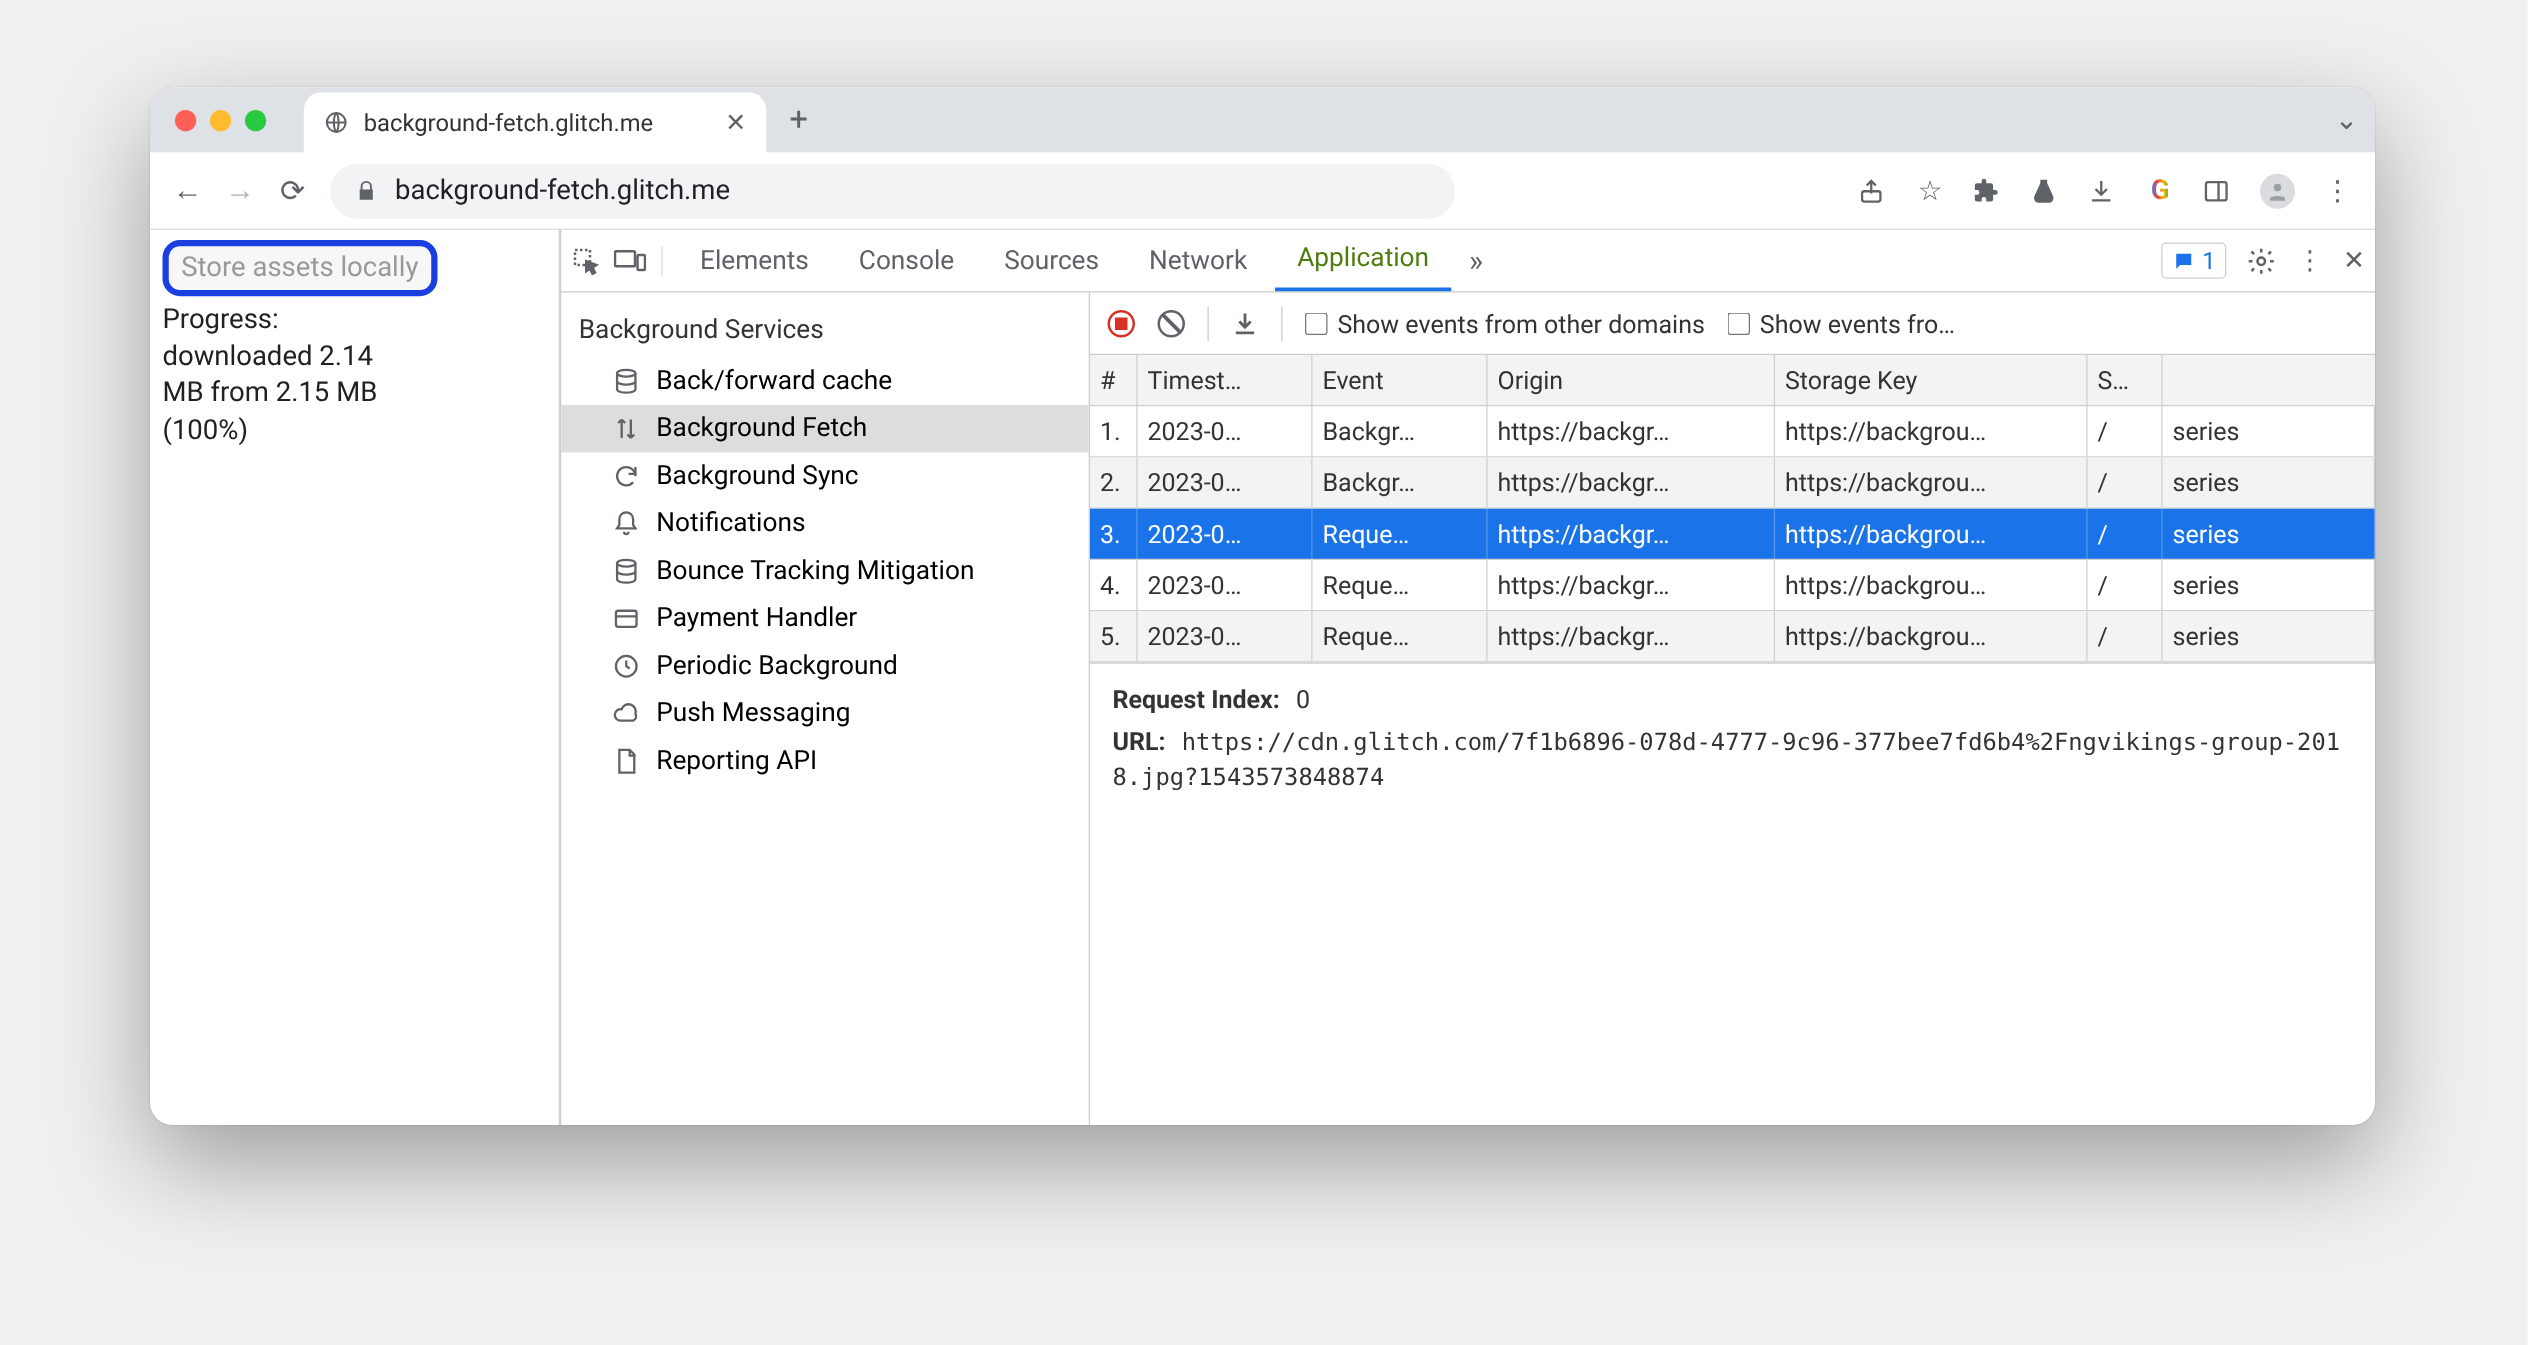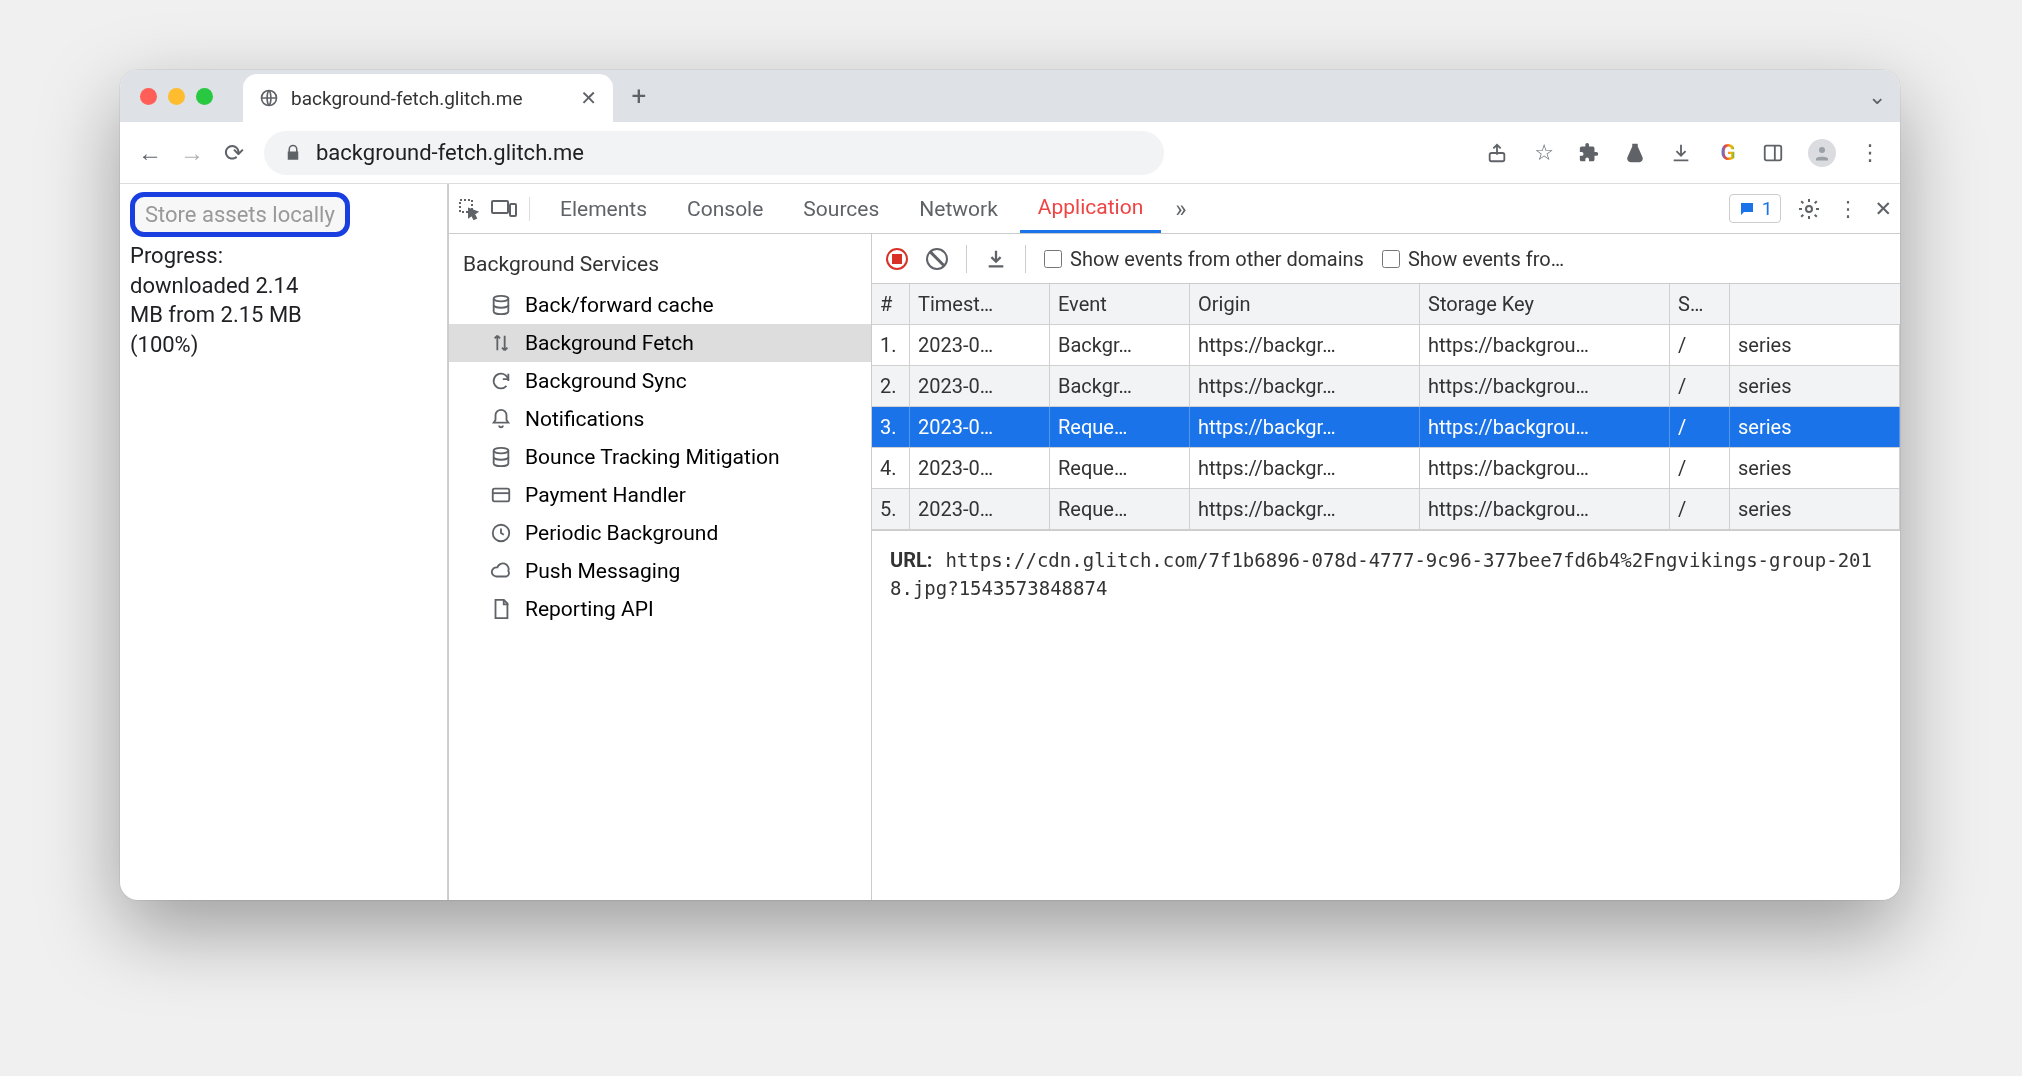--- a/index.html
+++ b/index.html
@@ -118,21 +118,21 @@
   border-bottom:1px solid #ccc;
   display:flex;
   align-items:center;
   padding: 0 8px;
   gap:4px;
   font-size:21px;
   color:#5f6368;
 }
 .dt-left { display:flex; gap:10px; align-items:center; padding-right:12px; border-right:1px solid #ddd; margin-right:8px; }
 .dt-tabs .dtab { padding: 0 18px; height:100%; display:flex; align-items:center; cursor:pointer; }
-.dt-tabs .dtab.active { color:#ef4444; border-bottom:3px solid #1a73e8;text-align:center; }
+.dt-tabs .dtab.active { color:#4d7c0f; border-bottom:3px solid #1a73e8;text-align:center; }
 .dt-tabs .more { padding:0 10px; font-size:24px; }
 .dt-right { margin-left:auto; display:flex; align-items:center; gap:16px; }
 .err-badge { display:flex; align-items:center; gap:6px; border:1px solid #ccc; border-radius:4px; padding:2px 8px; color:#1a73e8; font-size:19px; }
 
 .dt-body { flex:1; display:flex; min-height:0; }
 .dt-sidebar {
   width: 423px;
   border-right:1px solid #ccc;
   overflow:hidden;
   font-size:21px;
@@ -468,20 +468,24 @@
               <div class="cell">Reque…</div>
               <div class="cell">https://backgr…</div>
               <div class="cell">https://backgrou…</div>
               <div class="cell">/</div>
               <div class="cell">series</div>
             </div>
           </div>
 
           <div class="details">
             <div class="row">
+              <b>Request Index:</b>
+              <span>0</span>
+            </div>
+            <div class="row">
               <b>URL:</b>
               <span class="mono">https://cdn.glitch.com/7f1b6896-078d-4777-9c96-377bee7fd6b4%2Fngvikings-group-2018.jpg?1543573848874</span>
             </div>
           </div>
         </div>
       </div>
     </div>
   </div>
 </div>
 

